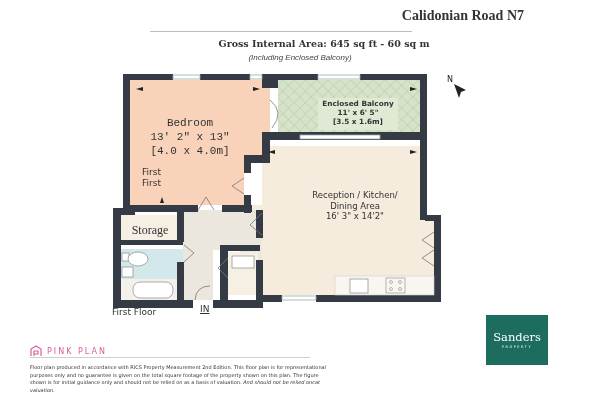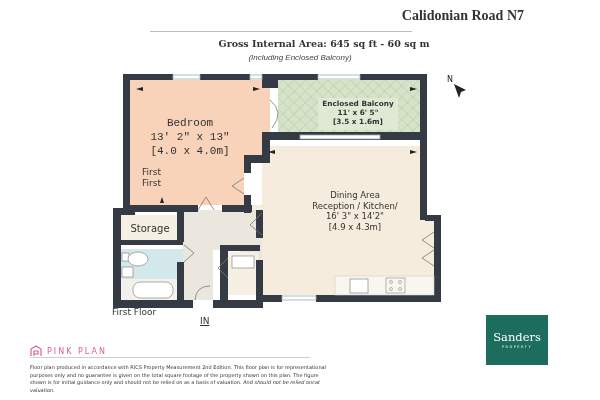--- a/index.html
+++ b/index.html
@@ -137,34 +137,33 @@
   <div>[4.0 x 4.0m]</div>
 </div>
 
 <div class="room-label" style="left:318px; top:99px; width:80px; font-size:7.3px;font-weight:bold;">
   <div>Enclosed Balcony</div>
   <div>11' x 6' 5"</div>
   <div>[3.5 x 1.6m]</div>
 </div>
 
 <div class="room-label" style="left:290px; top:190px; width:130px; font-size:8.5px;">
+  <div>Reception / Kitchen/</div>
   <div>Dining Area</div>
-  <div>Reception / Kitchen/</div>
   <div>16' 3" x 14'2"</div>
-  <div>[4.9 x 4.3m]</div>
 </div>
 
-<div class="room-label" style="left:120px; top:223px; width:60px; font-size:10px;">Storage</div>
+<div class="room-label" style="left:120px; top:223px; width:60px; font-size:12px;font-family:Liberation Serif, serif;">Storage</div>
 
 <div class="floor-label" style="left:103px; top:167px;margin-left:39px;">
   <div>First</div>
   <div>First</div>
 </div>
 <div class="floor-label" style="left:112px; top:307px;">First Floor</div>
-<div class="floor-label" style="left:200px; top:304px; text-decoration:underline;margin-top:12px;">IN</div>
+<div class="floor-label" style="left:200px; top:304px; text-decoration:underline;">IN</div>
 
 <div class="north-letter">N</div>
 <svg class="north" viewBox="0 0 24 24">
   <polygon points="8,8 20,14 15,16 13,22" fill="#222"></polygon>
 </svg>
 
 <div class="brand">
   <svg width="12" height="12" viewBox="0 0 12 12">
     <path d="M1,11 L1,4 L6,1 L11,4 L11,11 M4,11 L4,6 L8,6 L8,9 L4,9" fill="none" stroke="#d9609a" stroke-width="1.2"></path>
   </svg>

